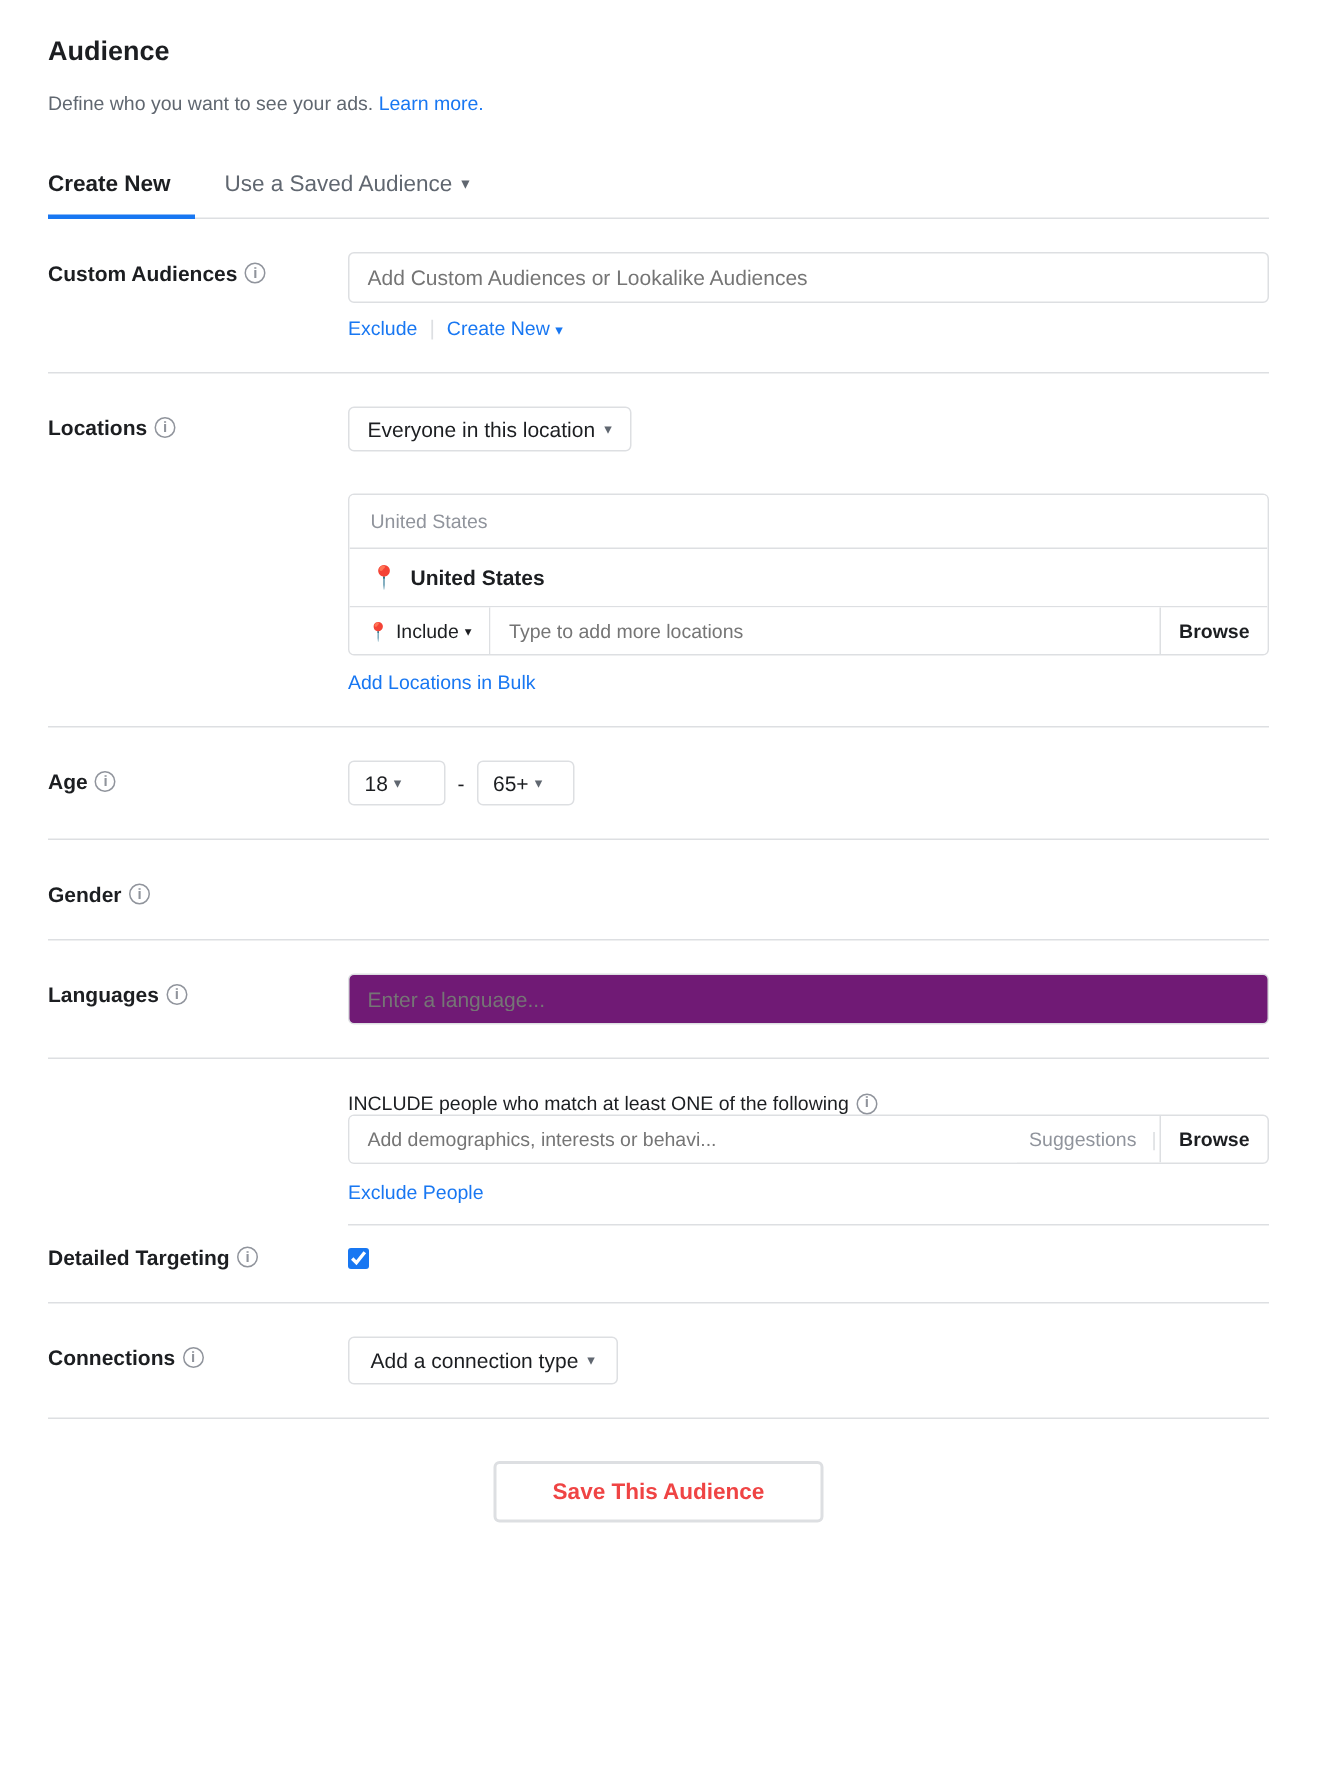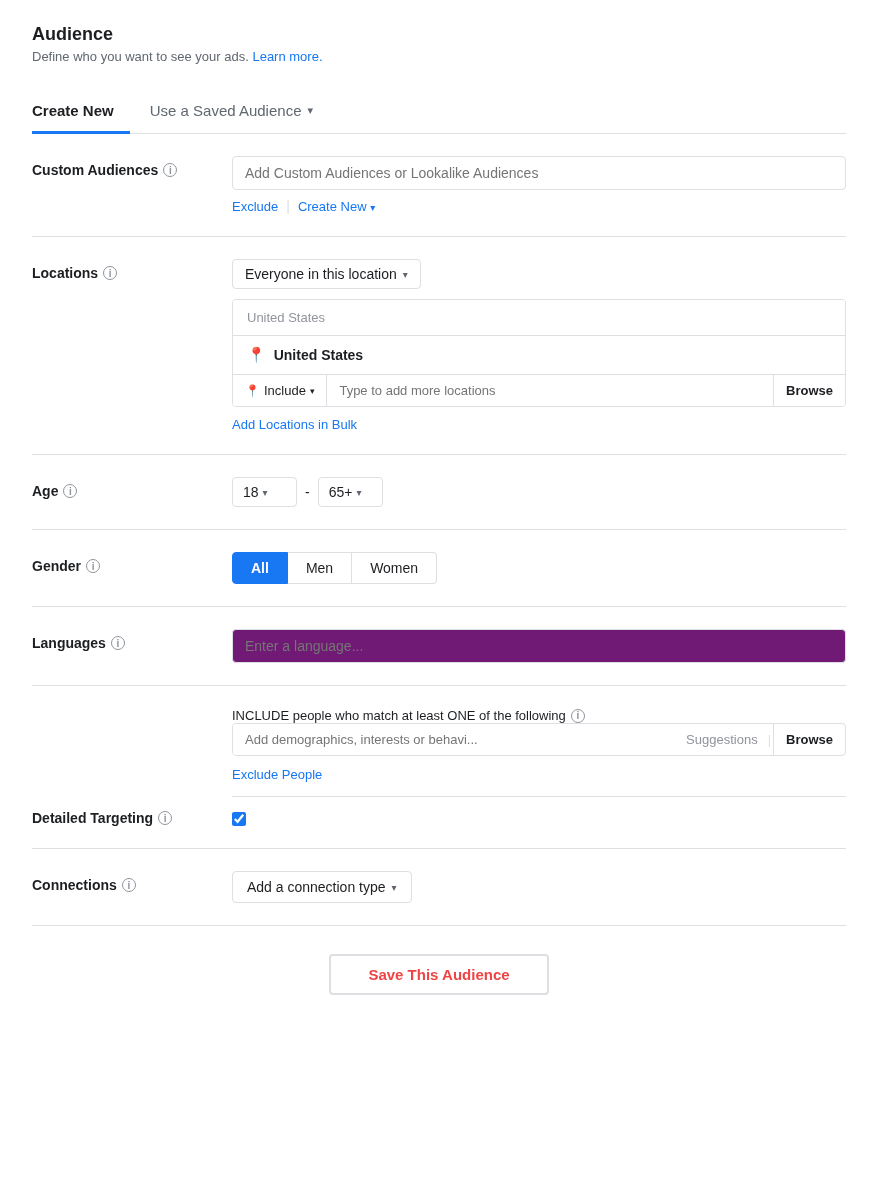--- a/index.html
+++ b/index.html
@@ -9,21 +9,21 @@
       color: #1c1e21;
       background: #fff;
       width: 878px;
       min-height: 1184px;
       padding: 24px 32px;
     }
 
     .page-title {
       font-size: 18px;
       font-weight: 700;
-      margin-bottom: 4px;
+      margin-bottom: 16px;
     }
     .page-subtitle {
       font-size: 13px;
       color: #606770;
     }
     .page-subtitle a {
       color: #1877f2;
       text-decoration: none;
     }
 
@@ -130,21 +130,21 @@
       display: inline-flex;
       align-items: center;
       gap: 6px;
       padding: 6px 12px;
       border: 1px solid #dddfe2;
       border-radius: 4px;
       background: #fff;
       font-size: 14px;
       color: #1c1e21;
       cursor: pointer;
-      margin-bottom: 10px;
+      margin-bottom: 28px;
       text-align: center;
     }
 
     .location-box {
       border: 1px solid #dddfe2;
       border-radius: 4px;
       overflow: hidden;
     }
     .location-search-text {
       padding: 10px 14px;
@@ -490,33 +490,20 @@
       </div>
     </div>
   </div>
 </div>
 
 <div class="form-section">
   <div class="form-label">
     <span>Gender</span>
     <span class="info-icon">i</span>
   </div>
-  <div class="form-content">
-    <div class="gender-row">
-      <button class="gender-btn active">
-        <span>All</span>
-      </button>
-      <button class="gender-btn">
-        <span>Men</span>
-      </button>
-      <button class="gender-btn">
-        <span>Women</span>
-      </button>
-    </div>
-  </div>
 </div>
 
 <div class="form-section">
   <div class="form-label">
     <span>Languages</span>
     <span class="info-icon">i</span>
   </div>
   <div class="form-content">
     <input class="lang-input" type="text" placeholder="Enter a language..." style="">
   </div>

